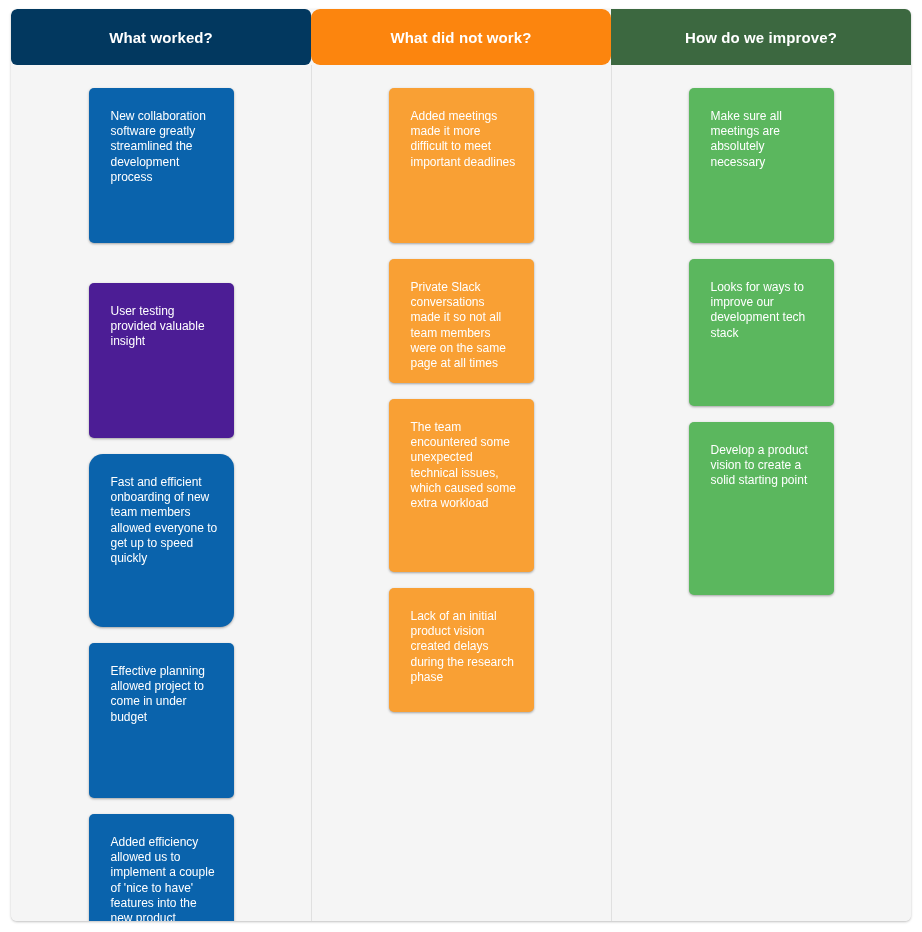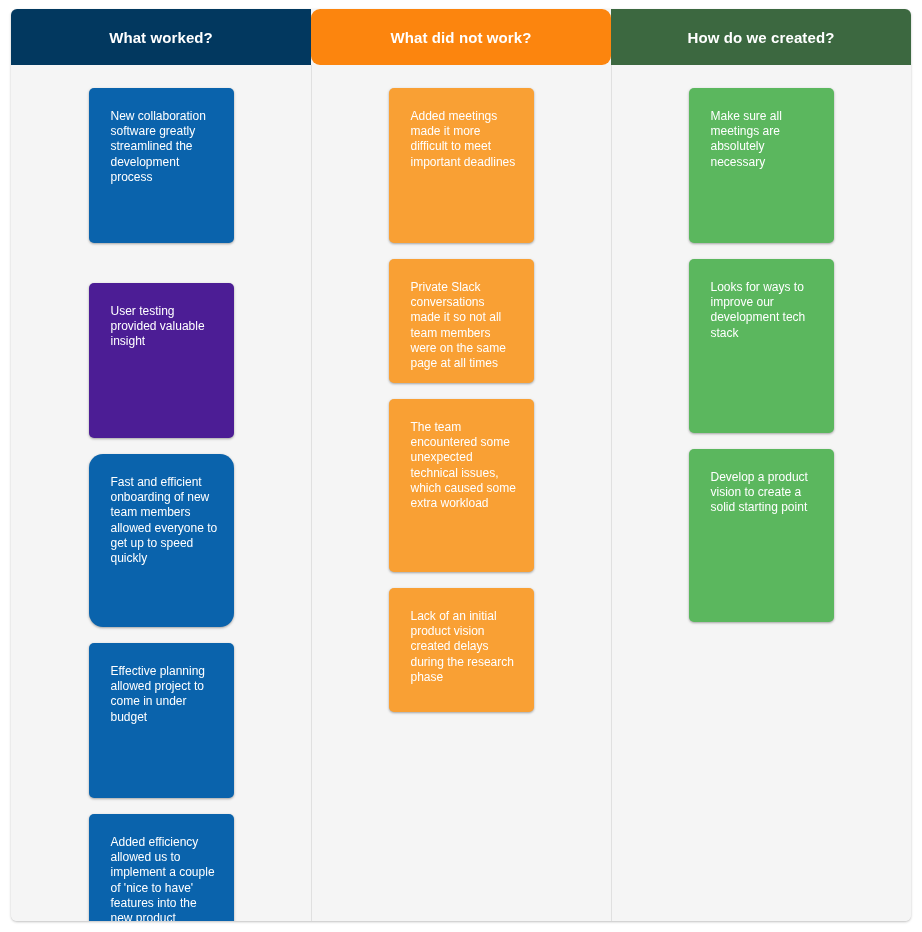--- a/index.html
+++ b/index.html
@@ -78,37 +78,37 @@
     color: #ffffff;
     font-size: 12px;
     line-height: 15.2px;
     font-weight: normal;
     box-shadow: 0 1px 3px rgba(0,0,0,0.22), 0 1px 2px rgba(0,0,0,0.14);
     overflow-wrap: break-word;
     word-break: normal;
     cursor: default;
   }
 
-  .card.h-sm  { height: 174px; }
+  .card.h-sm  { height: 147px; }
   .card.h-md  { height: 155px; }
   .card.h-lg  { height: 124px; }
   .card.h-xl  { height: 173px; }
 
   .card-text {
     display: block;
     white-space: pre-line;
   }
 </style>
 </head>
 <body>
 
 <div id="board" style="background: rgb(245, 245, 245);">
 
   <div class="column">
-    <div class="column-header" style="background-color: rgb(2, 56, 95);">What worked?</div>
+    <div class="column-header" style="background-color: rgb(2, 56, 95); border-radius: 6px;">What worked?</div>
     <div class="cards">
       <div class="card h-md" style="background-color: rgb(10, 99, 172);">
         <span class="card-text">New collaboration software greatly streamlined the development process</span>
       </div>
       <div class="card h-md" style="background-color: #4c1d95; margin-top: 24px;">
         <span class="card-text">User testing provided valuable insight</span>
       </div>
       <div class="card h-xl" style="background-color: rgb(10, 99, 172); border-radius: 14px;">
         <span class="card-text">Fast and efficient onboarding of new team members allowed everyone to get up to speed quickly</span>
       </div>
@@ -133,21 +133,21 @@
       <div class="card h-xl" style="background-color: rgb(249, 160, 52);">
         <span class="card-text">The team encountered some unexpected technical issues, which caused some extra workload</span>
       </div>
       <div class="card h-lg" style="background-color: rgb(249, 160, 52);">
         <span class="card-text">Lack of an initial product vision created delays during the research phase</span>
       </div>
     </div>
   </div>
 
   <div class="column">
-    <div class="column-header" style="background-color: rgb(60, 104, 64);">How do we created?</div>
+    <div class="column-header" style="background-color: rgb(60, 104, 64);">How do we improve?</div>
     <div class="cards">
       <div class="card h-md" style="background-color: rgb(91, 183, 94);">
         <span class="card-text">Make sure all meetings are absolutely necessary</span>
       </div>
       <div class="card h-sm" style="background-color: rgb(91, 183, 94);">
         <span class="card-text">Looks for ways to improve our development tech stack</span>
       </div>
       <div class="card h-xl" style="background-color: rgb(91, 183, 94);">
         <span class="card-text">Develop a product vision to create a solid starting point</span>
       </div>

